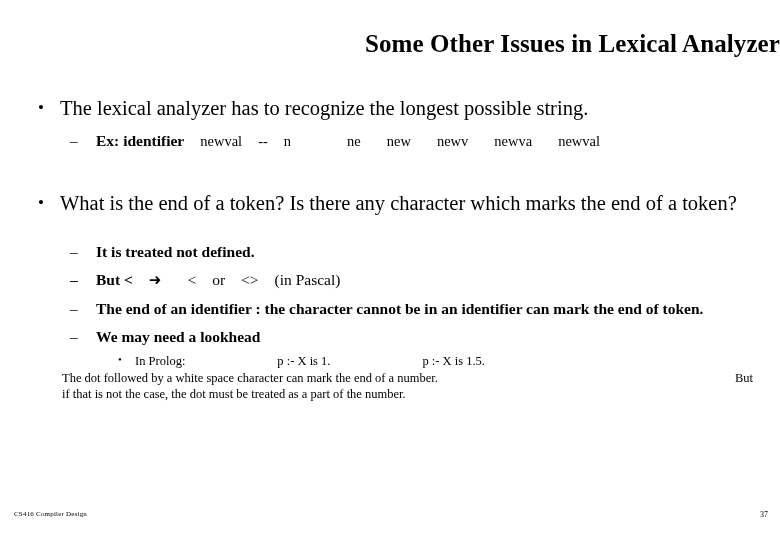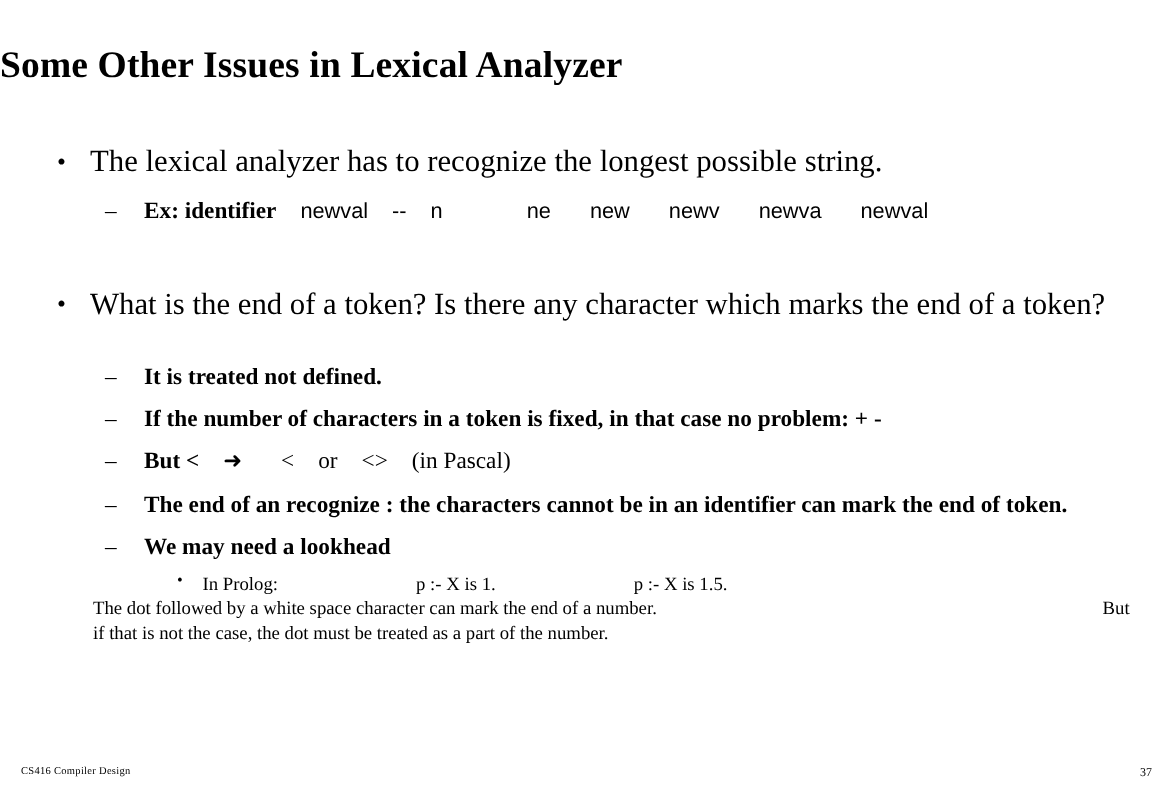--- a/index.html
+++ b/index.html
@@ -20,21 +20,21 @@
     width: 780px;
     height: 540px;
   }
 
   
   .slide-title {
     position: absolute;
     left: 0;
     top: 30px;
     width: 780px;
-    text-align: left;
+    text-align: right;
     font-size: 25px;
     font-weight: bold;
     letter-spacing: 0.1px;
     line-height: 1.1;
   }
 
   
   .body {
     position: absolute;
     left: 0;
@@ -92,21 +92,21 @@
   }
   .l3-cont {
     position: relative;
     padding-left: 62px;
     padding-right: 6px;
     font-size: 12.5px;
     line-height: 1.32;
   }
 
   .mono {
-    font-family: Liberation Sans, sans-serif;
+    font-family: Liberation Serif, serif;
     font-weight: normal;
     font-size: 14.5px;
     text-align: center;
   }
   .bold { font-weight: bold; }
   .arrow {
     font-family: "DejaVu Sans", sans-serif;
     font-weight: bold;
     font-size: 15px;
   }
@@ -165,31 +165,30 @@
 
     <div style="margin-top:26px;">
 
       <div class="l2" style="margin-bottom:8px;">
         <span class="dash">–</span>
         <span>It is treated not defined.</span>
       </div>
 
       <div class="l2" style="margin-bottom:8px;">
         <span class="dash">–</span>
-        <span>If the number of characters in a token is fixed, in that case no problem:  + -</span>
       </div>
 
       <div class="l2" style="margin-bottom:8px;">
         <span class="dash">–</span>
         <span>But &lt;</span><span class="sp-sm"></span><span class="arrow">➜</span><span class="sp-md"></span><span style="font-weight:normal;">&lt;</span><span class="sp-sm"></span><span style="font-weight:normal;">or</span><span class="sp-sm"></span><span style="font-weight:normal;">&lt;&gt;</span><span class="sp-sm"></span><span style="font-weight:normal;">(in Pascal)</span>
       </div>
 
       <div class="l2" style="margin-bottom:8px;">
         <span class="dash">–</span>
-        <span>The end of an recognize : the characters cannot be in an identifier can mark the end of token.</span>
+        <span>The end of an identifier : the character cannot be in an identifier can mark the end of token.</span>
       </div>
 
       <div class="l2" style="margin-bottom:6px;">
         <span class="dash">–</span>
         <span>We may need a lookhead</span>
       </div>
 
     </div>
 
     <div style="margin-top:6px;">

